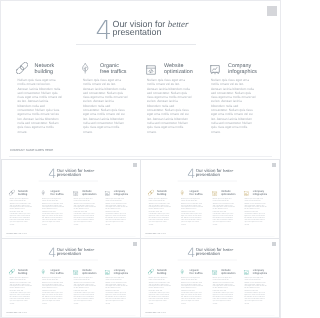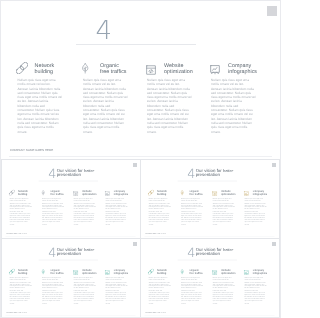--- a/index.html
+++ b/index.html
@@ -45,20 +45,21 @@
   .badge{position:absolute;width:4.6px;height:4.6px;background:#d0d3d7;}
   .mini{position:absolute;left:-1px;top:-1px;transform:scale(0.4947);transform-origin:0 0;}
   .hero-badge{position:absolute;width:10px;height:10px;background:#d5d6da;right:4.2px;top:6.2px;}
 </style>
 </head>
 <body>
 
 <div class="page">
     <div class="hero sl slide">
       <div class="num">4</div>
+      <div class="ttl"><span>Our vision for </span><em>better</em><br><span>presentation</span></div>
       <div class="rule"></div>
       <div class="col c1" style="left:16px">
         <span class="ic"><svg viewBox="0 0 24 24" width="100%" height="100%" fill="none" stroke="#8b939d" stroke-width="1.2" stroke-linecap="round" stroke-linejoin="round">
             <g transform="rotate(-45 12 12) scale(1.28) translate(-2.7 -2.7)">
               <rect x="1.0" y="8.2" width="13" height="7.6" rx="3.8"></rect>
               <rect x="10" y="8.2" width="13" height="7.6" rx="3.8"></rect>
             </g>
           </svg></span>
         <span class="ch">Network<br>building</span>
         <span class="cb">Nullam quis risus eget urna mollis ornare vel eu leo. Aenean lacinia bibendum nulla sed consectetur. Nullam quis risus eget urna mollis ornare vel eu leo. Aenean lacinia bibendum nulla sed consectetur. Nullam quis risus eget urna mollis ornare vel eu leo. Aenean lacinia bibendum nulla sed consectetur. Nullam quis risus eget urna mollis ornare.</span>

